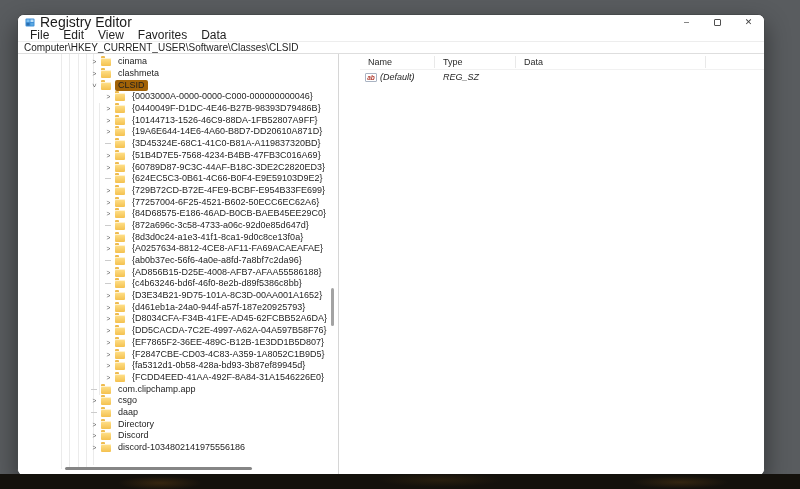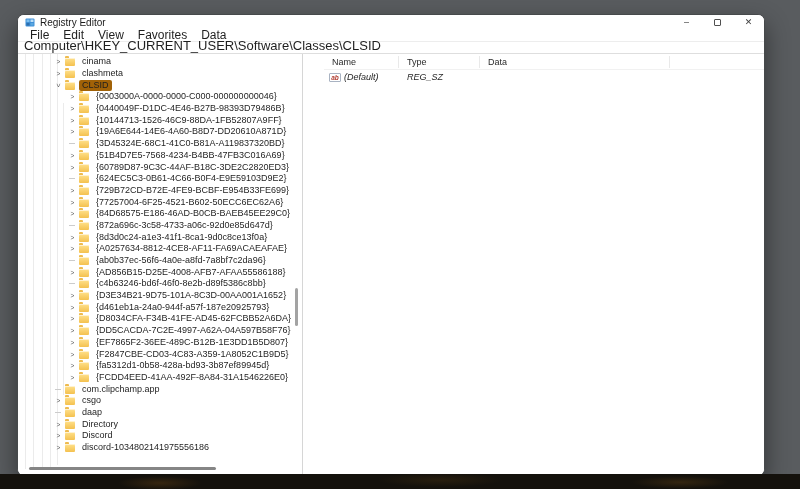--- a/index.html
+++ b/index.html
@@ -22,38 +22,38 @@
   .window {
     position:absolute; left:17px; top:14px; width:748px; height:462px;
     background:#ffffff; border:1px solid #46494b; border-radius:7px;
     box-shadow:0 10px 24px rgba(0,0,0,.45);
     overflow:hidden;
   }
 
   
   .titlebar { height:14px; display:flex; align-items:center; padding-left:7px; background:#fff; }
   .app-icon { width:10px; height:10px; margin-right:5px; flex:none; }
-  .win-title { font-size:10px; color:#1b1b1b; }
+  .win-title { font-size:14px; color:#1b1b1b; }
   .tb-controls { margin-left:auto; display:flex; height:100%; }
   .tb-btn { width:31px; height:100%; display:flex; align-items:center; justify-content:center;
             font-size:9px; color:#404040; line-height:1; }
   .max-box { width:7px; height:7px; border:1px solid #505050; border-radius:1px; }
 
   
   .menubar { height:12px; display:flex; align-items:center; padding-left:5px; font-size:12px; color:#1f1f1f; }
   .menu-item { padding:0 7px; }
 
   
-  .addressbar { height:13px; display:flex; align-items:flex-end; padding-left:6px;
+  .addressbar { height:13px; display:flex; align-items:flex-start; padding-left:6px;
                 border-top:1px solid #ededed; border-bottom:1px solid #dedede;
-                font-size:13px; color:#1f1f1f; }
+                font-size:10px; color:#1f1f1f; }
 
   
   .content { display:flex; height:423px; position:relative; background:#fff; }
-  .left-pane { width:284px; position:relative; overflow:hidden; }
+  .left-pane { width:284px; position:relative; overflow:hidden;margin-left:36px; }
   .pane-divider { width:1px; background:#d6d6d6; }
   .right-pane { flex:1; position:relative;margin-left:21px; }
 
   
   .tree { position:absolute; left:0; top:2px; right:8px; }
   .tree-row { height:11.7px; display:flex; align-items:center; white-space:nowrap; }
   .lvl0 { padding-left:36px; } .lvl1 { padding-left:50px; }
   .twisty { width:9px; height:9px; flex:none; display:flex; align-items:center; justify-content:center;
             font-size:6.5px; color:#5c5c5c; }
   .twisty.expanded { transform:rotate(90deg); }

